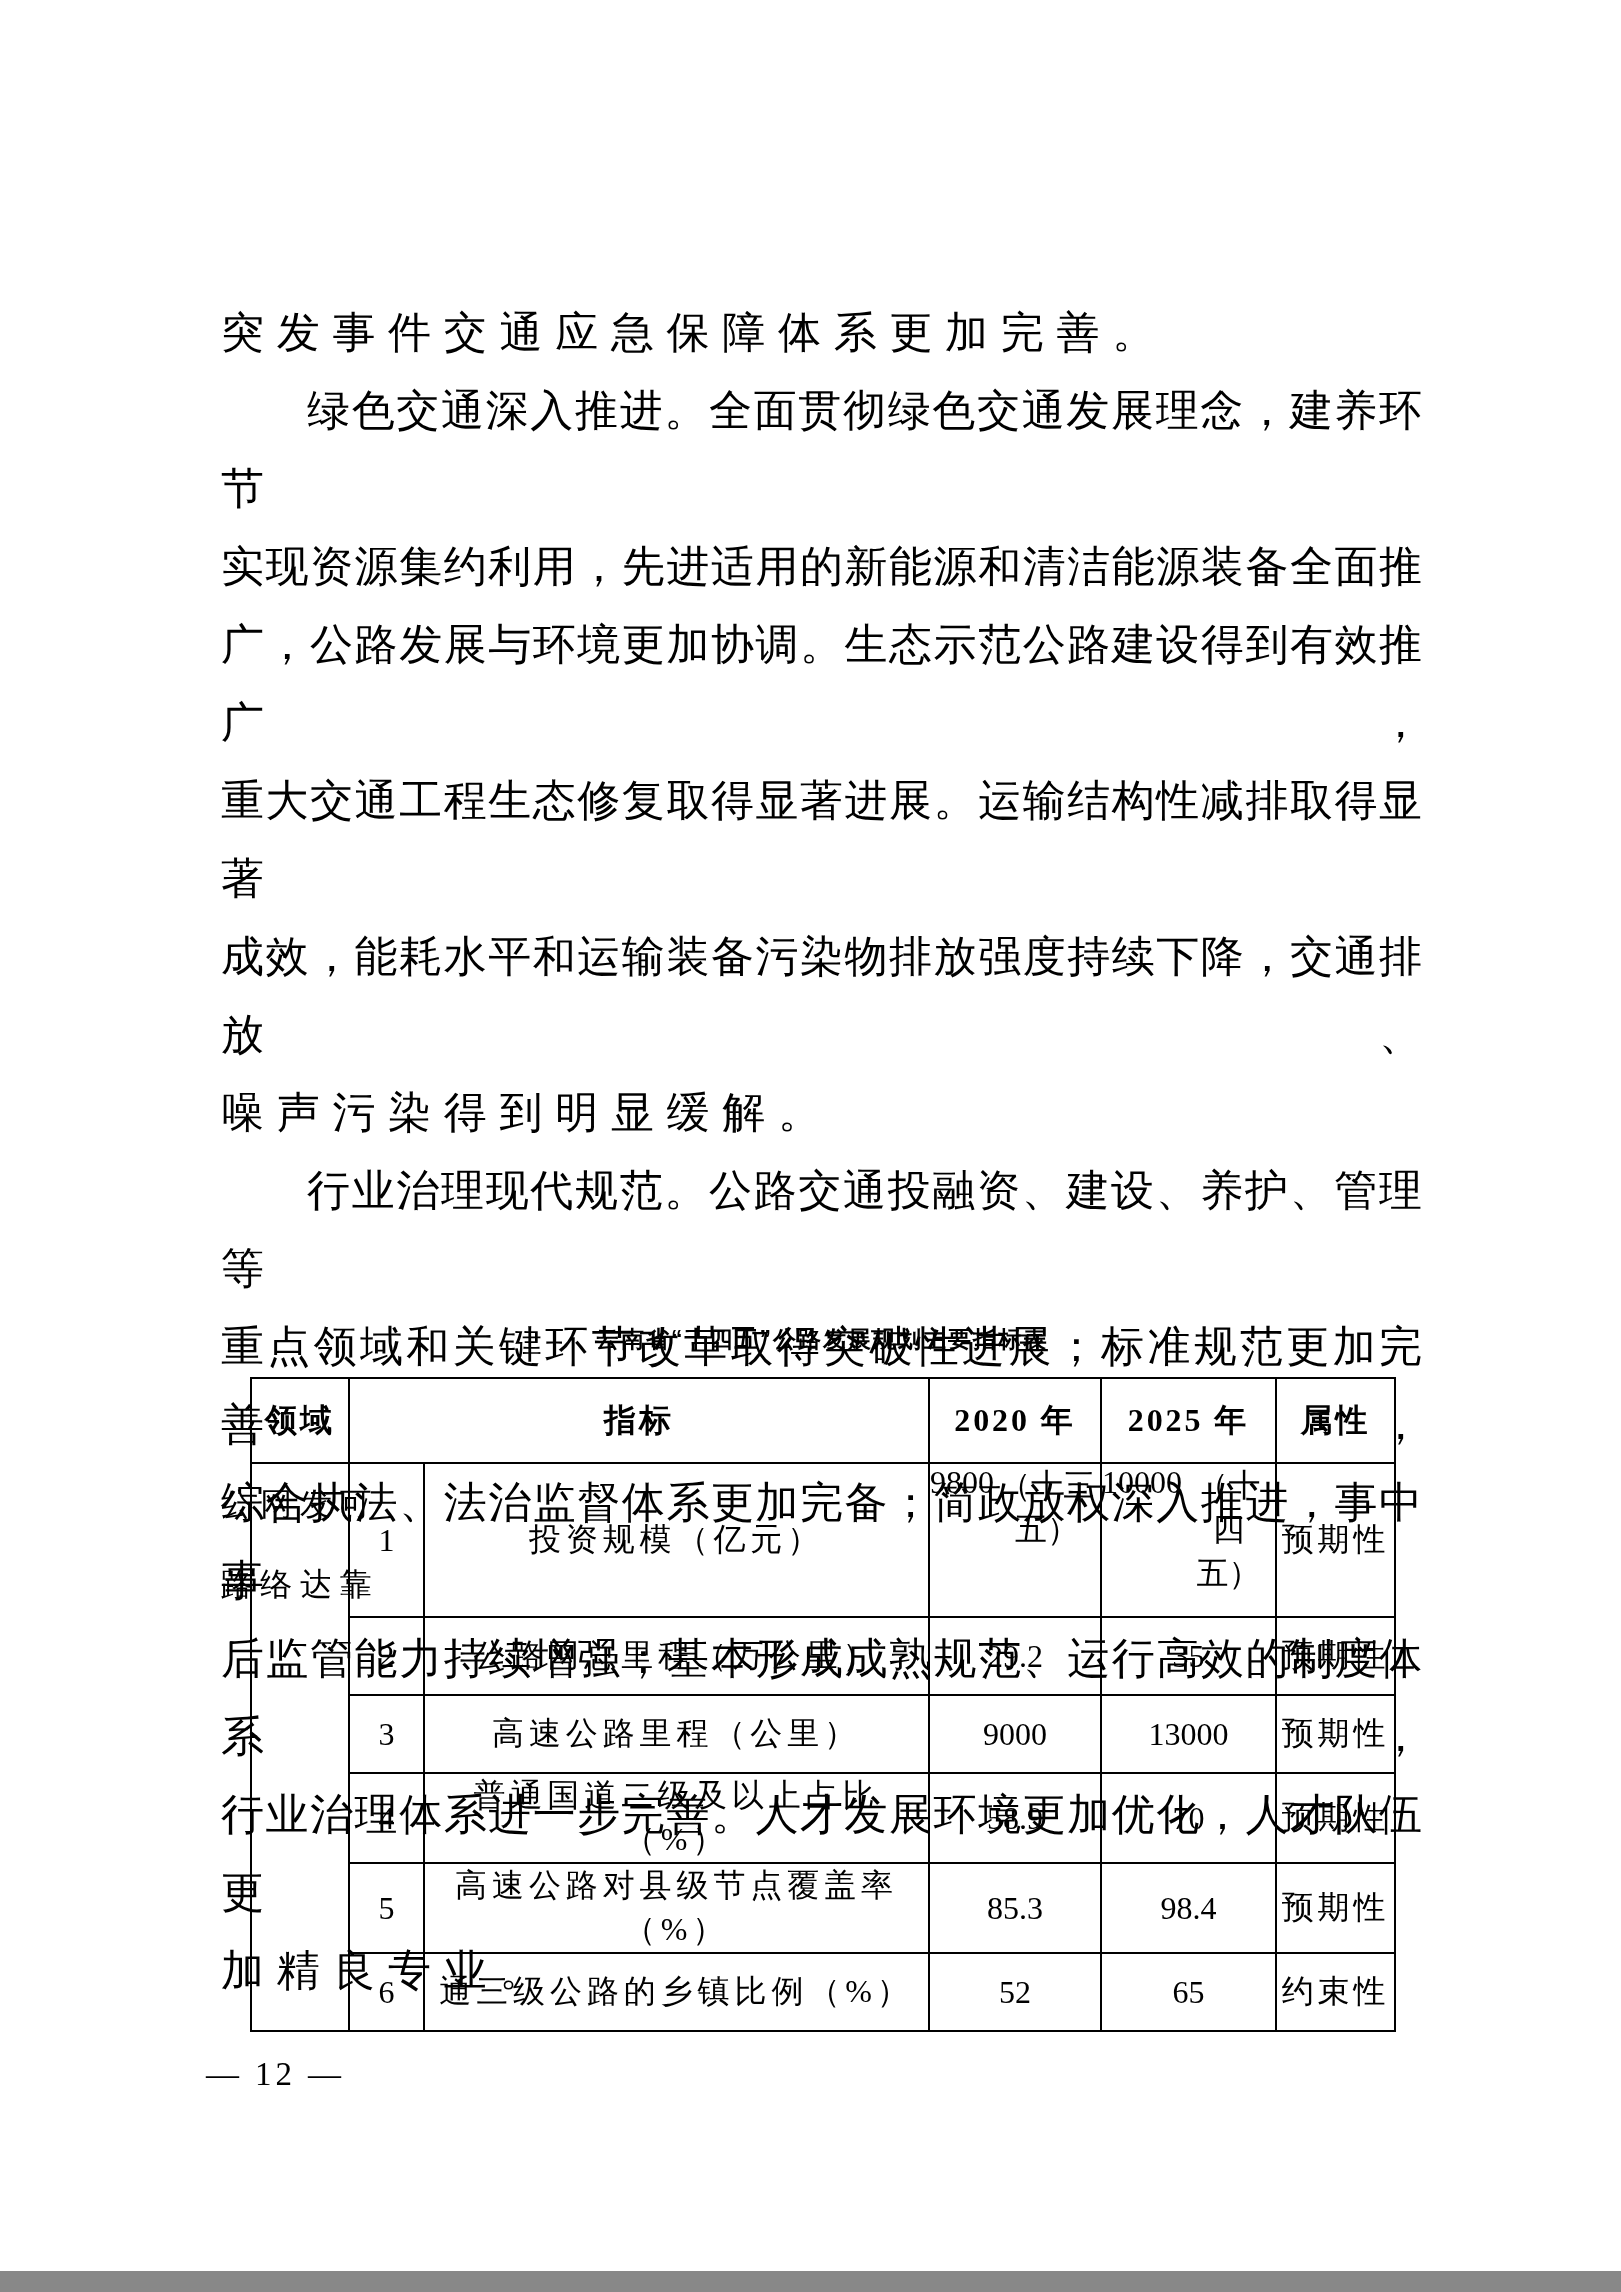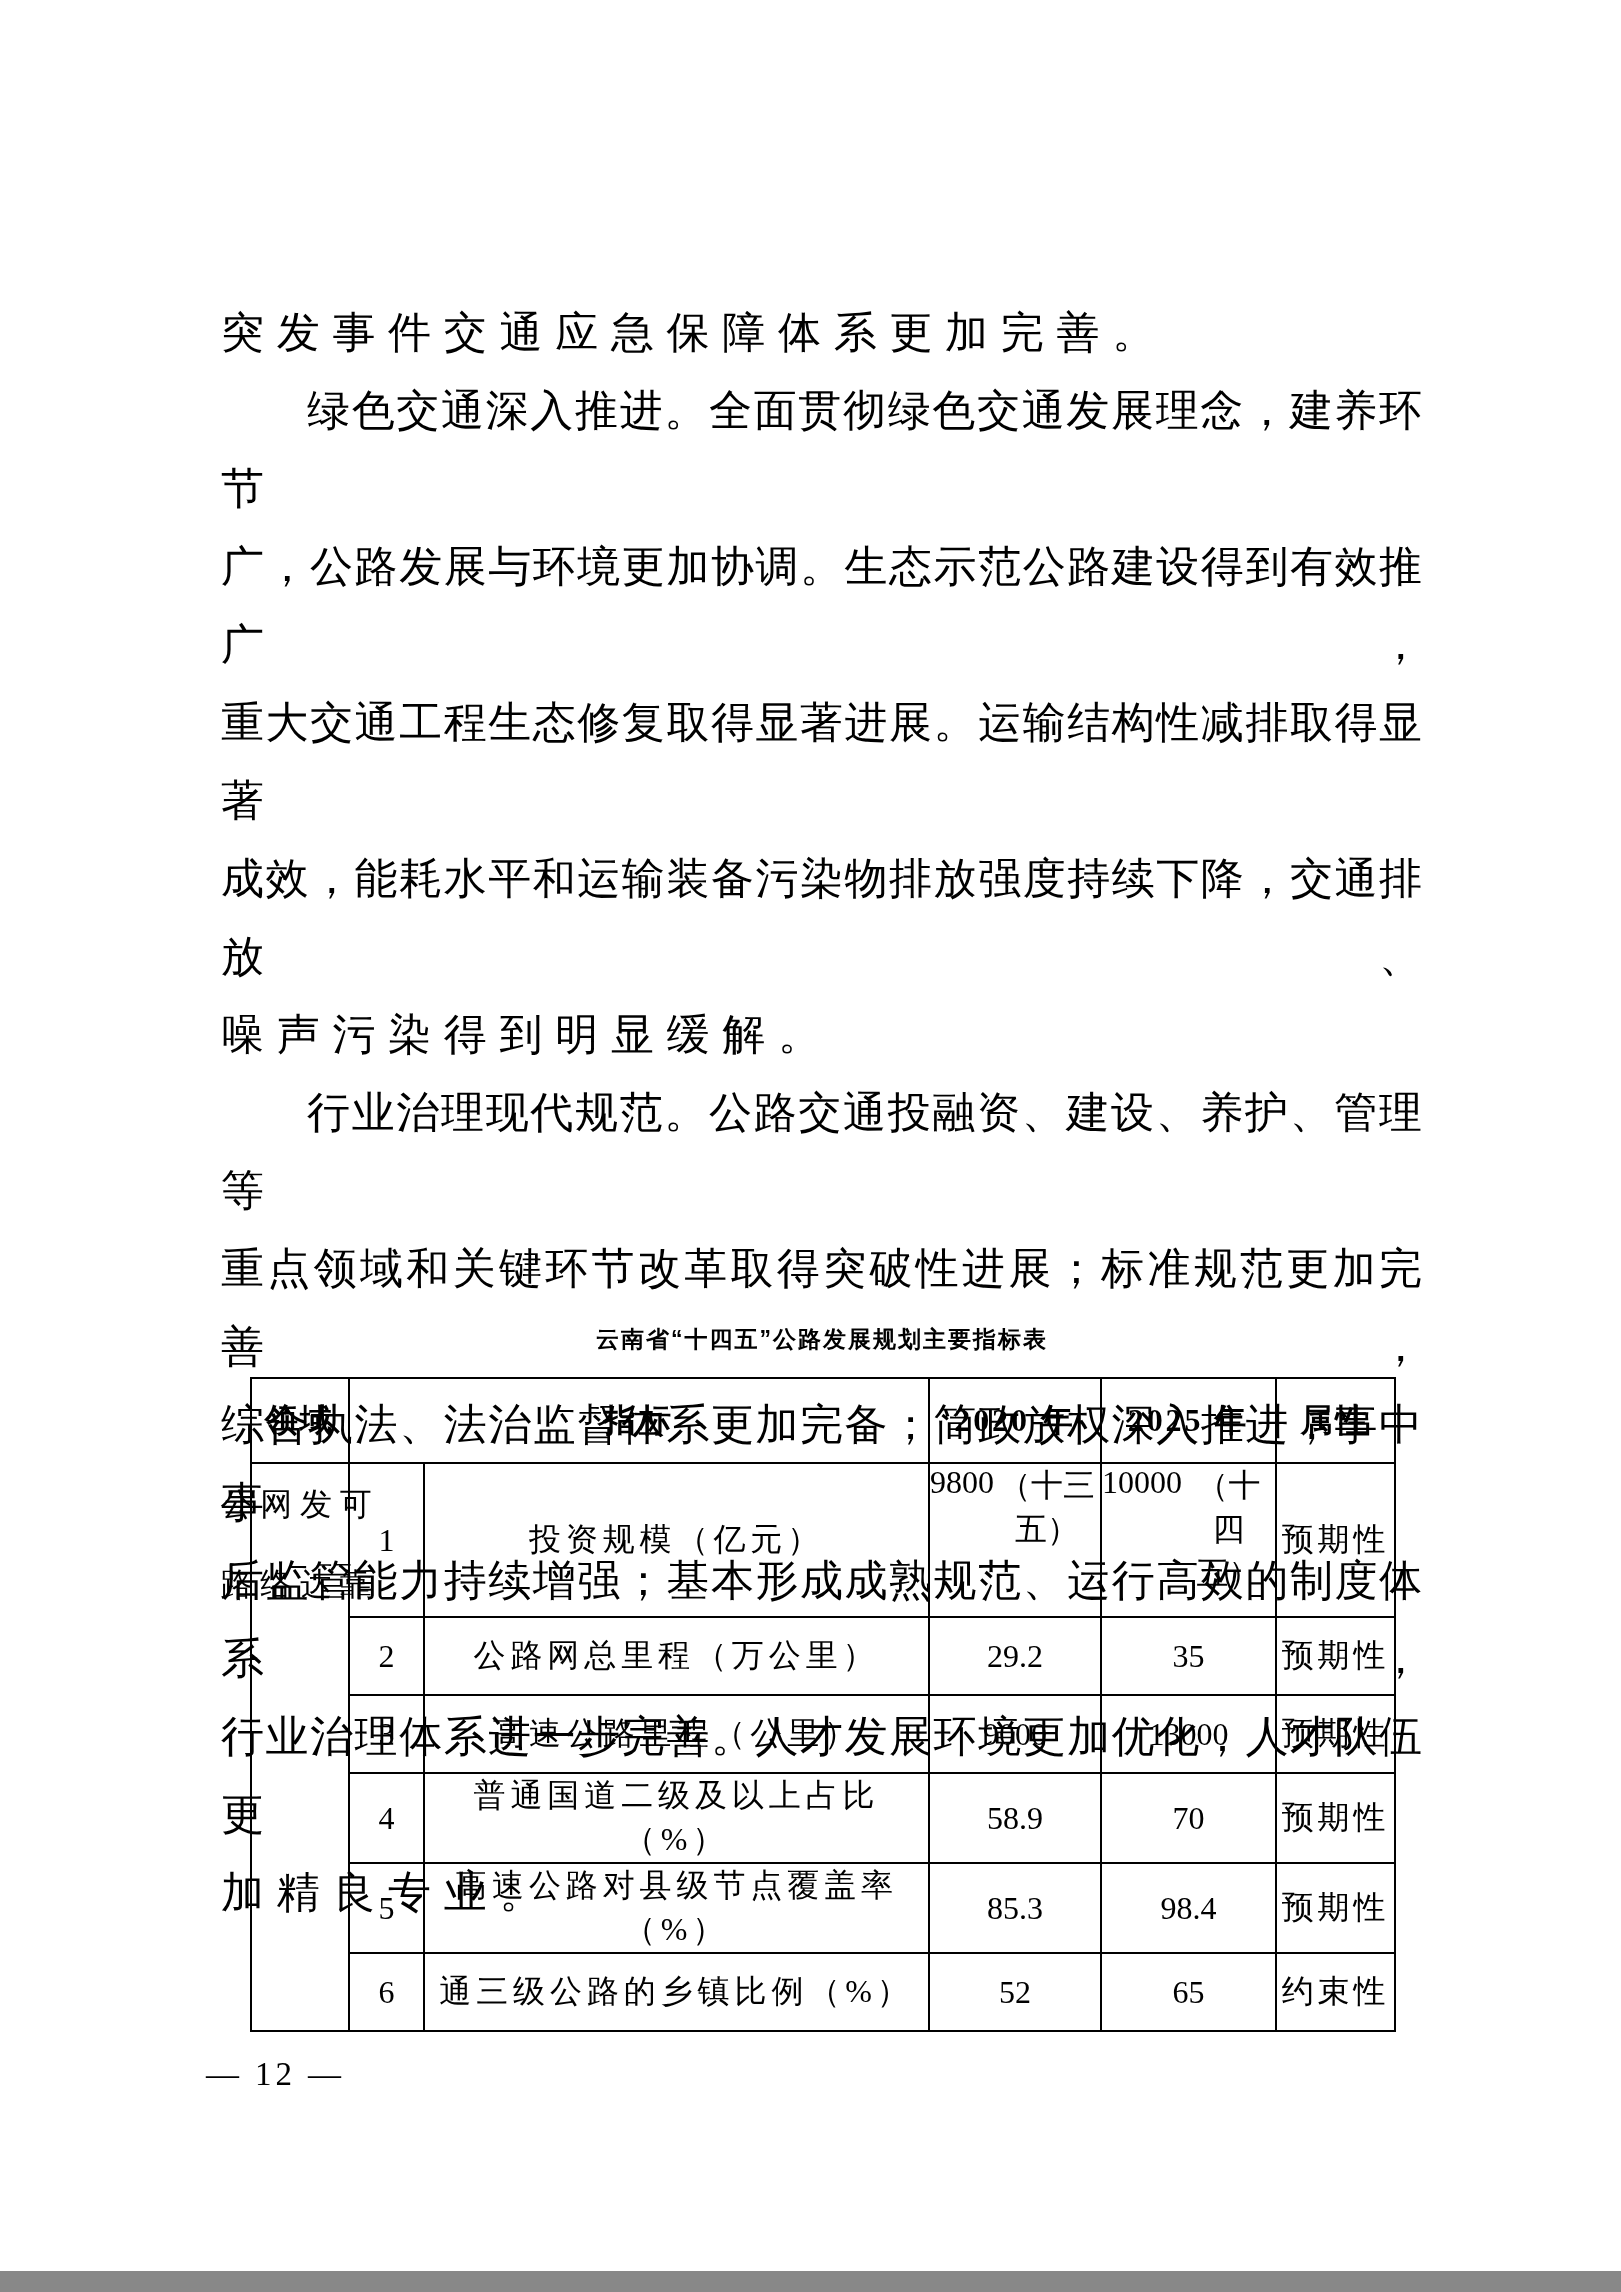--- a/index.html
+++ b/index.html
@@ -82,20 +82,21 @@
   }
 </style>
 </head>
 <body>
 
 <div class="page">
 
   <div class="body-text">
     <div class="ln last">突发事件交通应急保障体系更加完善。</div>
     <div class="ln full ind">绿色交通深入推进。全面贯彻绿色交通发展理念，建养环节</div>
+    <div class="ln full">实现资源集约利用，先进适用的新能源和清洁能源装备全面推</div>
     <div class="ln full">广，公路发展与环境更加协调。生态示范公路建设得到有效推广，</div>
     <div class="ln full">重大交通工程生态修复取得显著进展。运输结构性减排取得显著</div>
     <div class="ln full">成效，能耗水平和运输装备污染物排放强度持续下降，交通排放、</div>
     <div class="ln last">噪声污染得到明显缓解。</div>
     <div class="ln full ind">行业治理现代规范。公路交通投融资、建设、养护、管理等</div>
     <div class="ln full">重点领域和关键环节改革取得突破性进展；标准规范更加完善，</div>
     <div class="ln full">综合执法、法治监督体系更加完备；简政放权深入推进，事中事</div>
     <div class="ln full">后监管能力持续增强；基本形成成熟规范、运行高效的制度体系，</div>
     <div class="ln full">行业治理体系进一步完善。人才发展环境更加优化，人才队伍更</div>
     <div class="ln last">加精良专业。</div>

